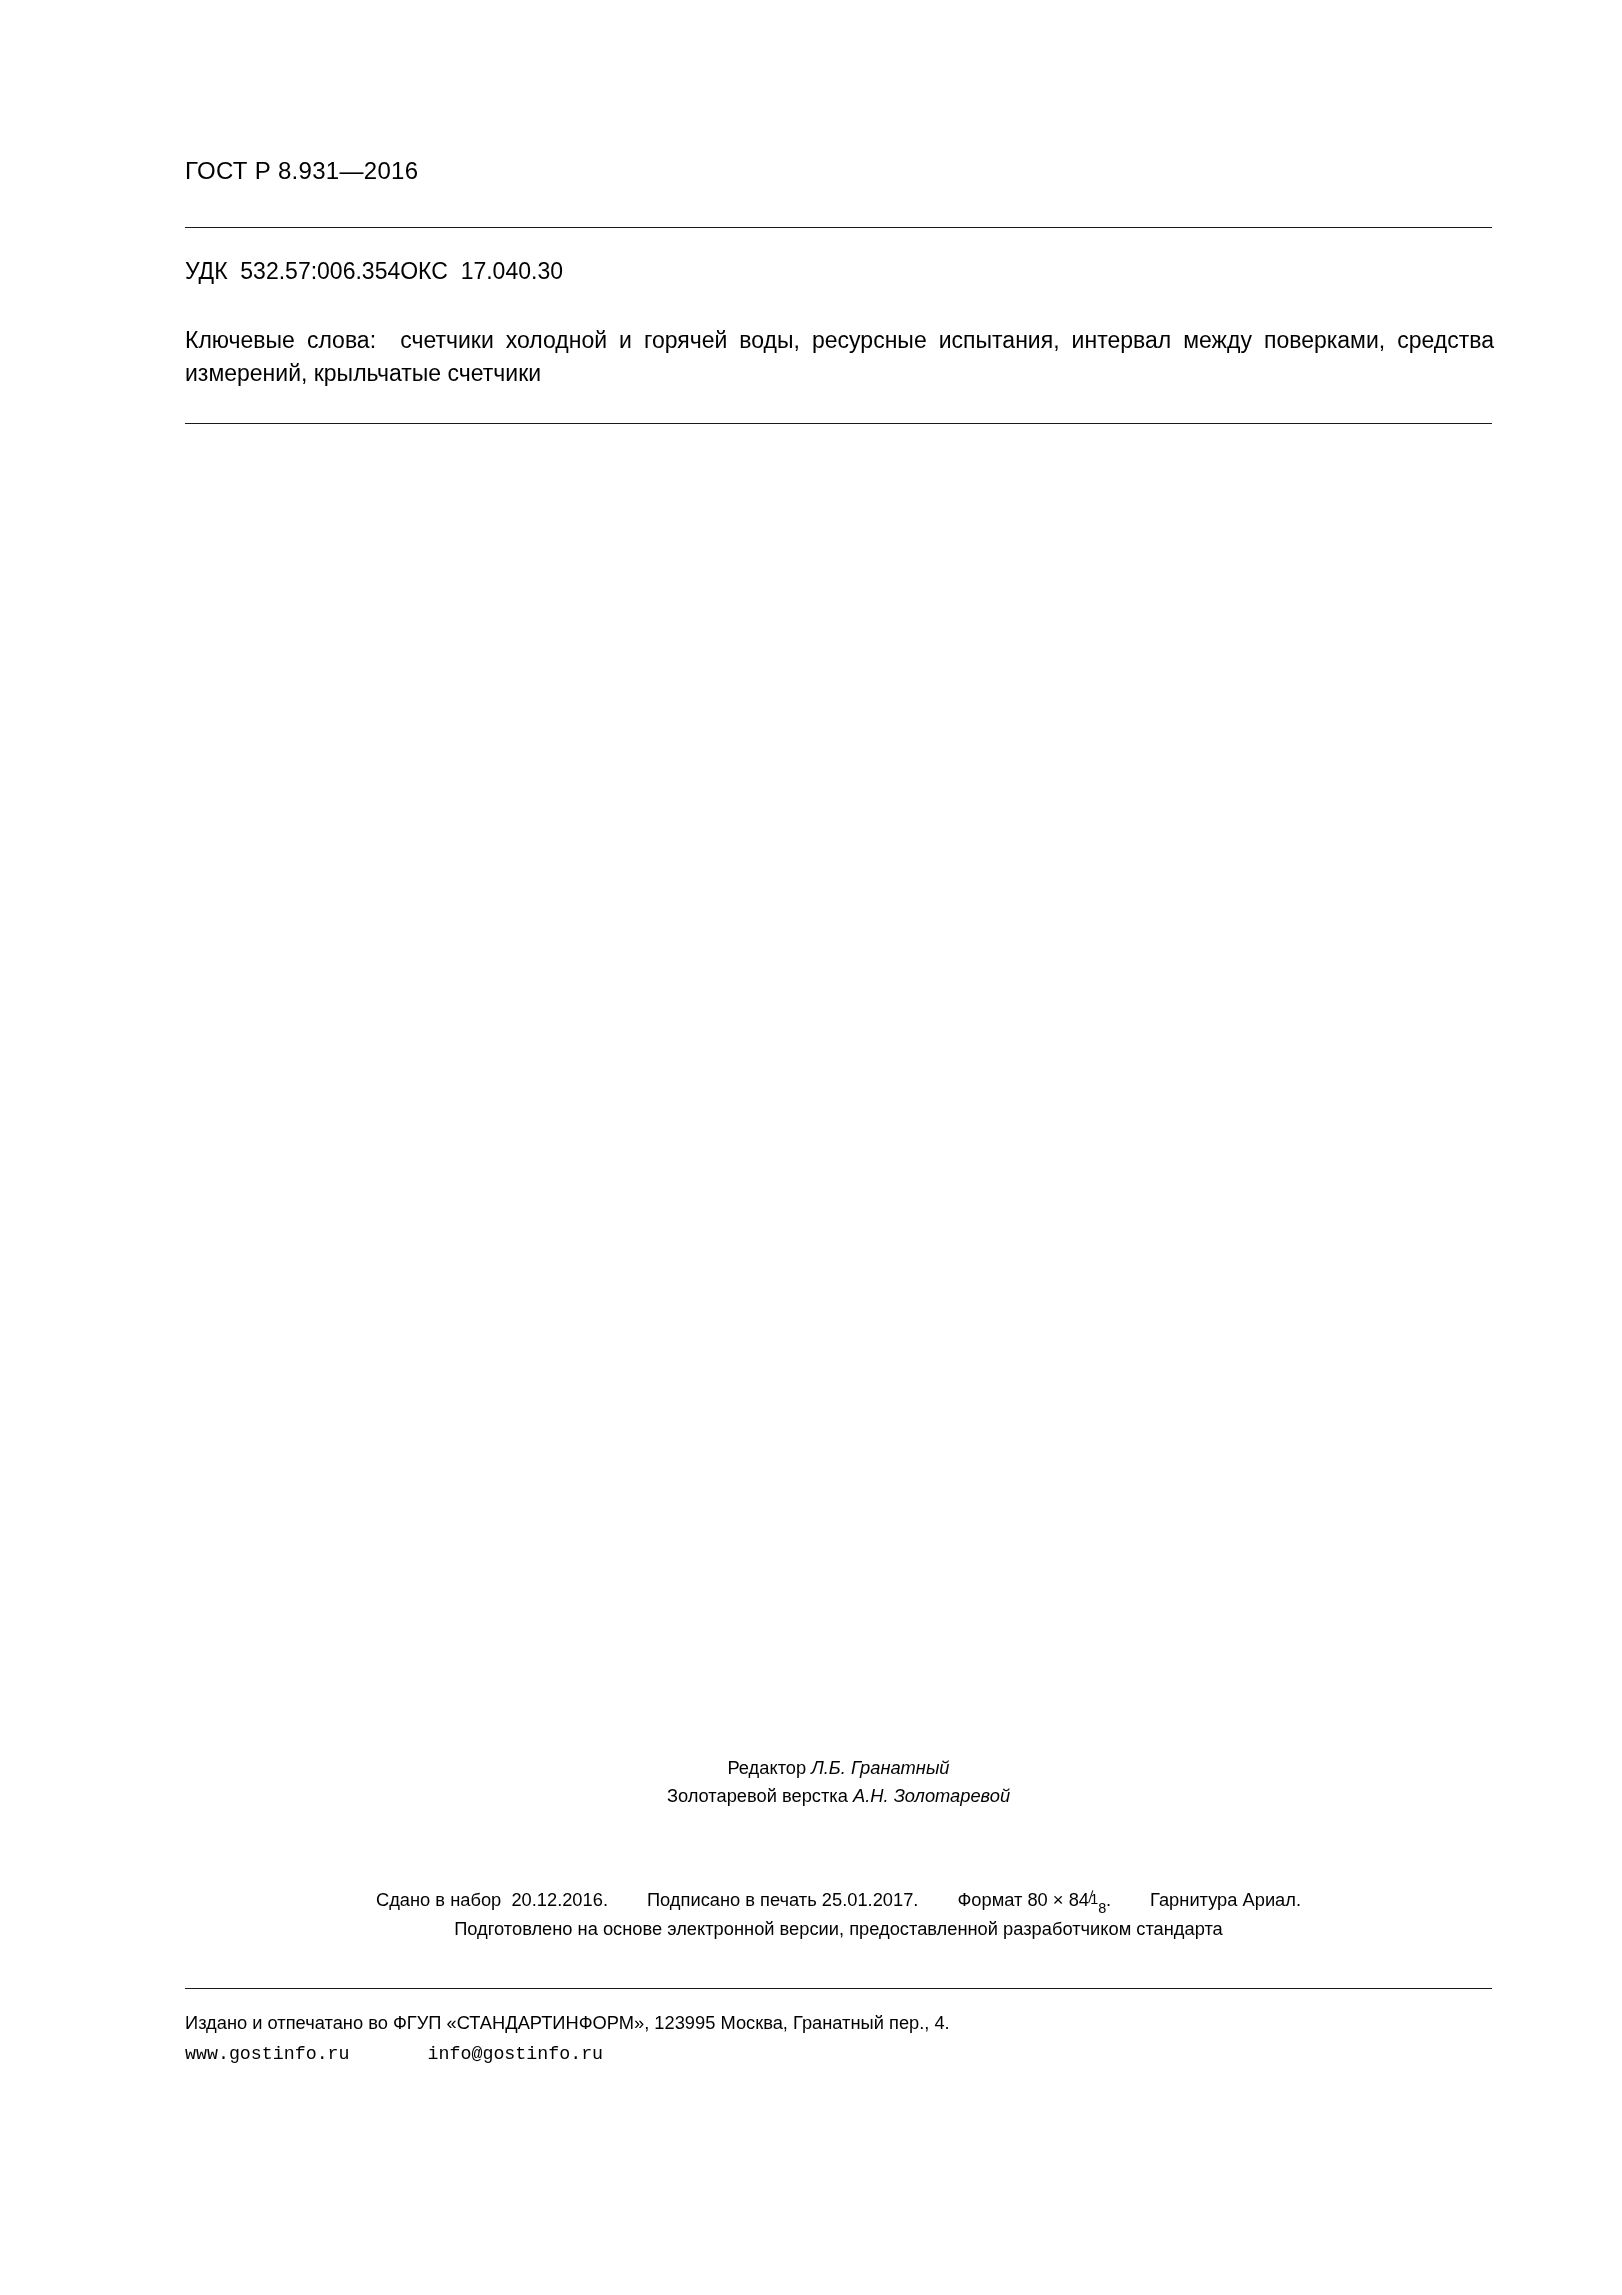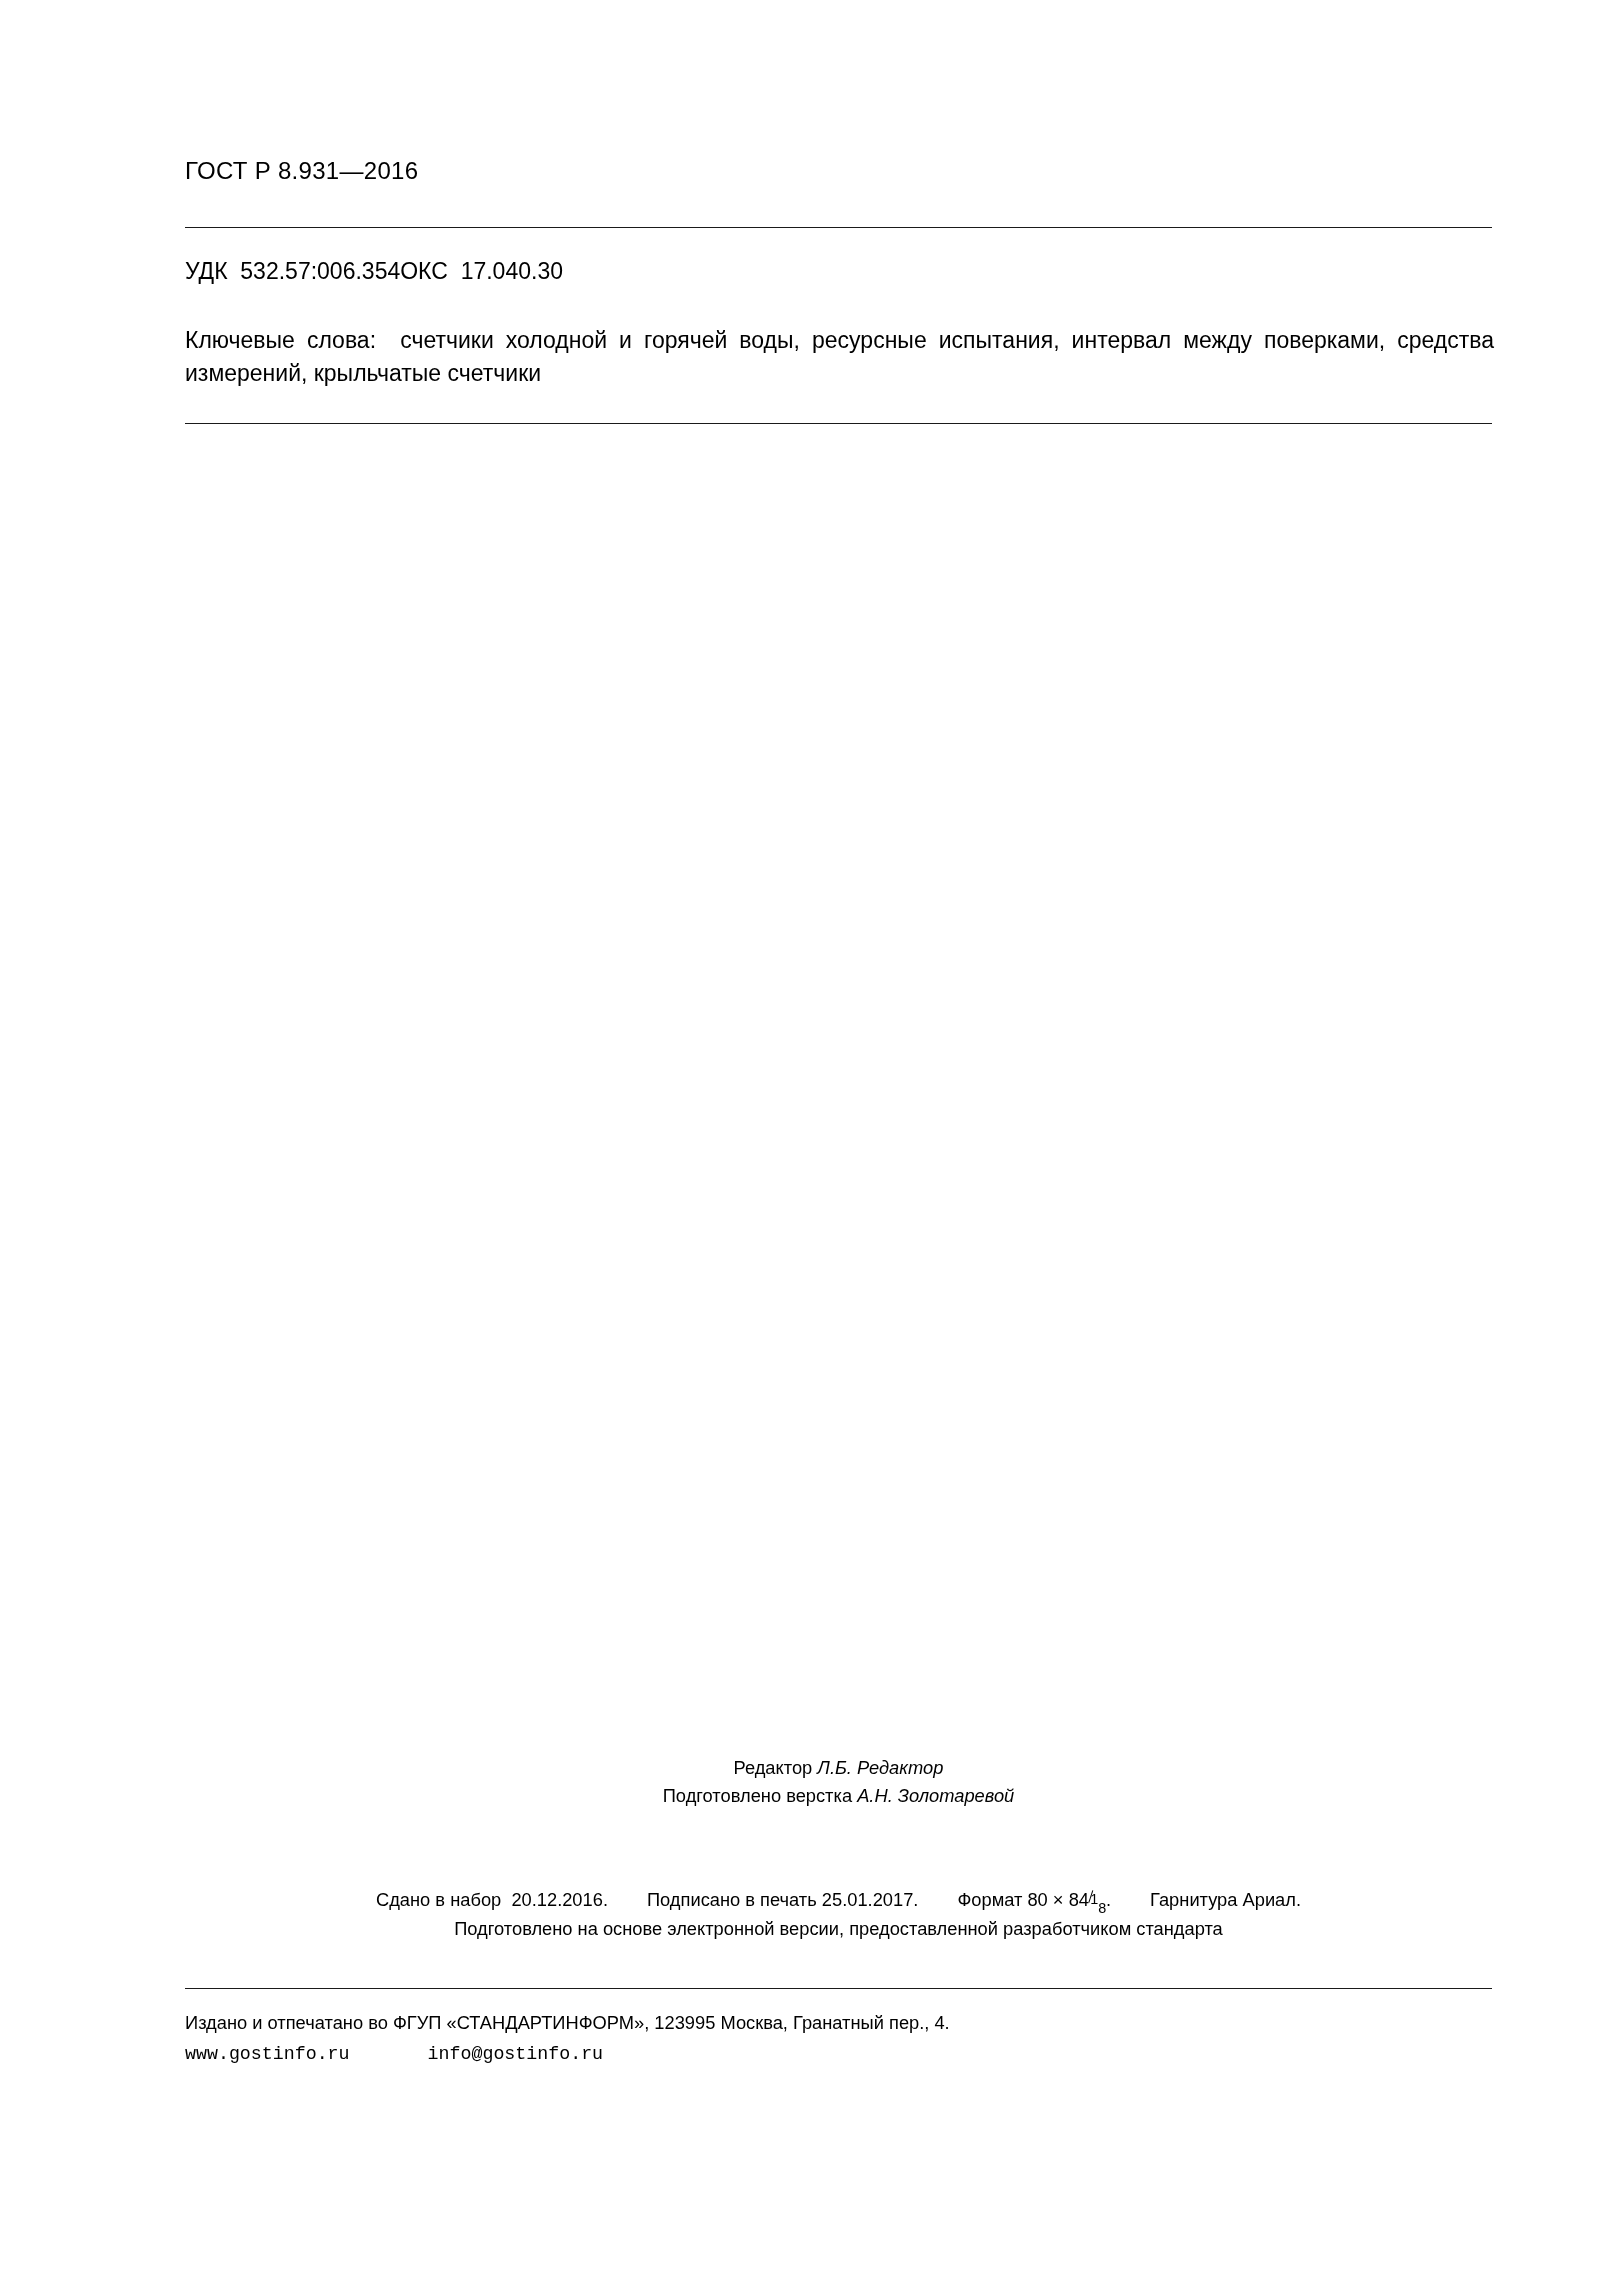--- a/index.html
+++ b/index.html
@@ -140,24 +140,24 @@
 
   <div class="keywords">
     <span class="kw-label">Ключевые слова:</span><span>&nbsp;&nbsp;</span><span>счетчики холодной и горячей воды, ресурсные испытания, интервал между поверками, средства измерений, крыльчатые счетчики</span>
   </div>
 
   <div class="rule rule-bottom"></div>
 
   <div class="imprint">
     <div>
       <span>Редактор</span>
-      <span class="it">Л.Б. Редактор</span>
+      <span class="it">Л.Б. Гранатный</span>
     </div>
     <div>
-      <span>Подготовлено верстка</span>
+      <span>Золотаревой верстка</span>
       <span class="it">А.Н. Золотаревой</span>
     </div>
   </div>
 
   <div class="print-info">
     <div class="print-line-1">
       <span>Сдано в набор  20.12.2016.</span><span class="gap-wide"></span><span>Подписано в печать 25.01.2017.</span><span class="gap-wide"></span><span>Формат 80</span>&nbsp;<span>×</span>&nbsp;<span>84</span><span class="frac"><span class="num">1</span><span class="bar"></span><span class="den">8</span></span><span>.</span><span class="gap-wide"></span><span>Гарнитура Ариал.</span>
     </div>
     <div>Подготовлено на основе электронной версии, предоставленной разработчиком стандарта</div>
   </div>

